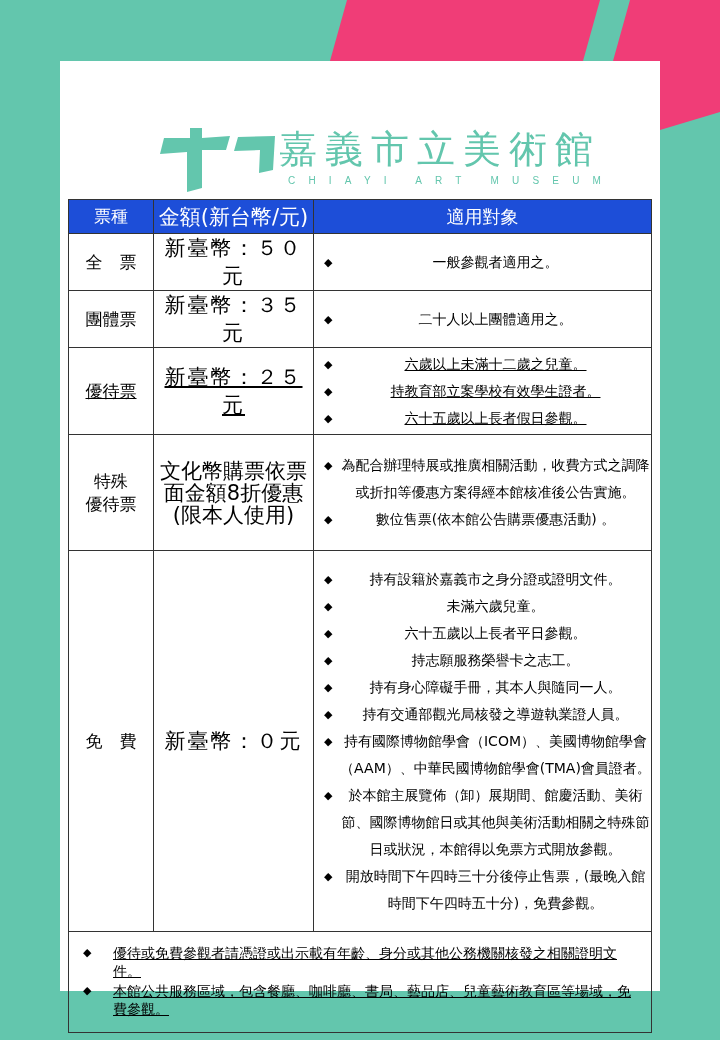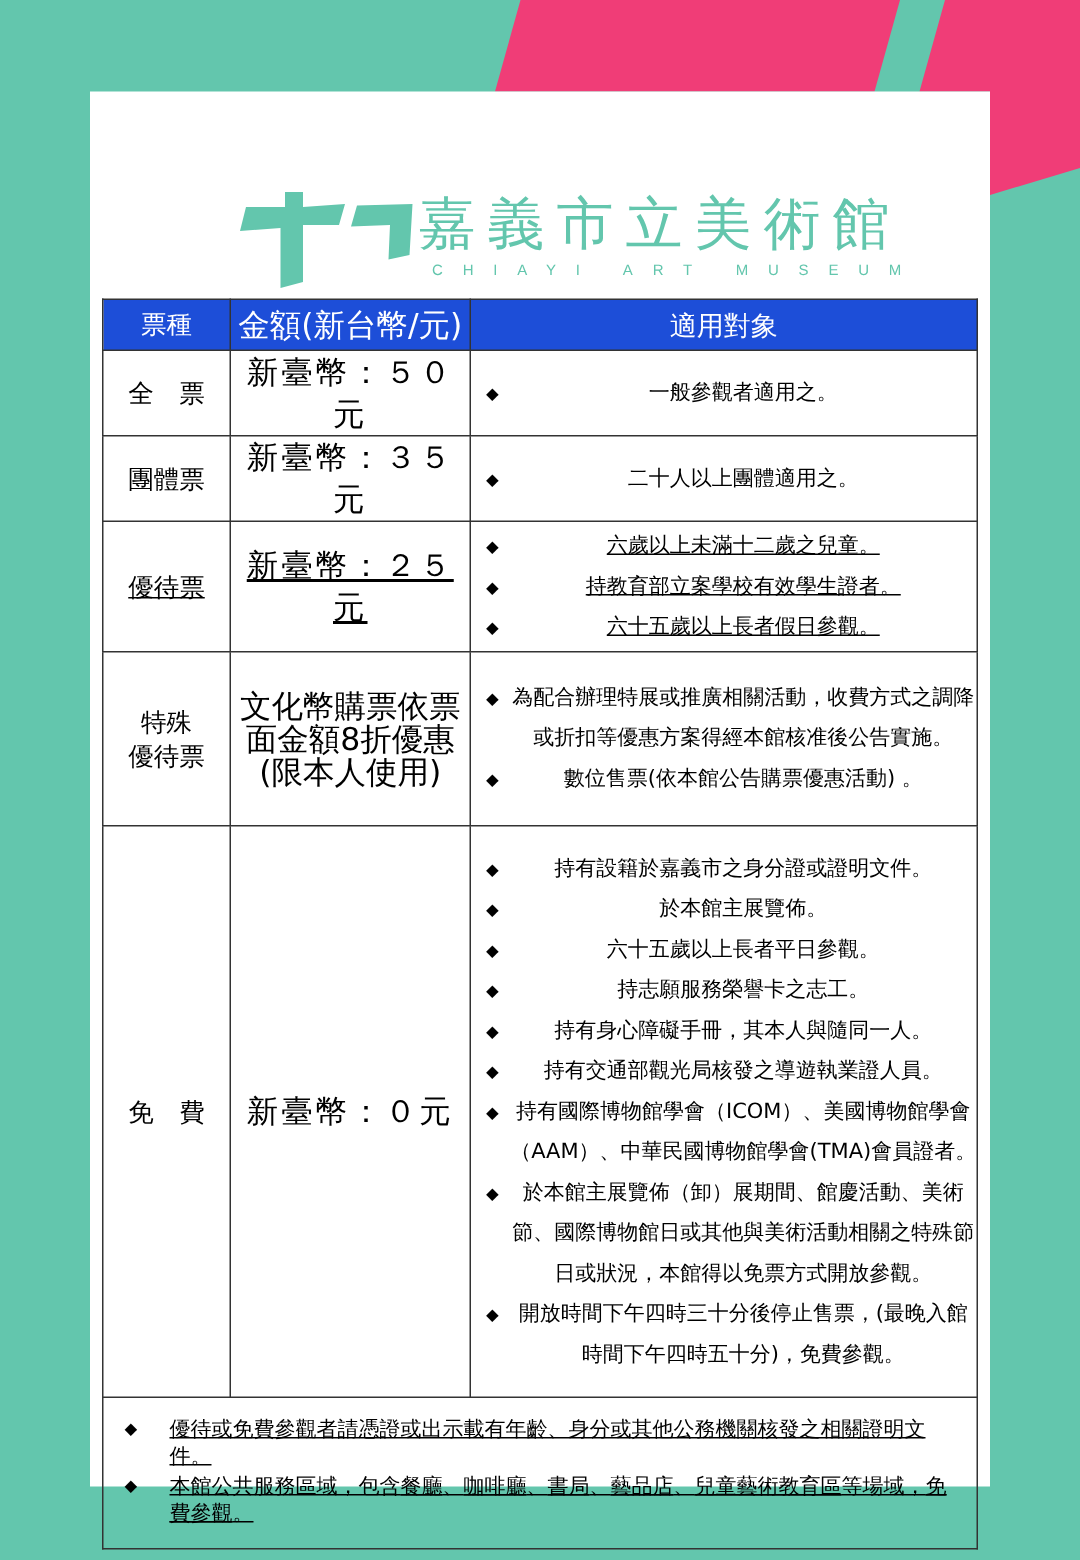--- a/index.html
+++ b/index.html
@@ -104,21 +104,21 @@
         <li>數位售票(依本館公告購票優惠活動) 。</li>
       </ul>
         </td>
     </tr>
     <tr class="row5">
       <td class="c1">免　費</td>
       <td class="c2 money">新臺幣：０元</td>
       <td class="c3">
           <ul>
         <li>持有設籍於嘉義市之身分證或證明文件。</li>
-        <li>於本館主展覽佈。</li>
+        <li>未滿六歲兒童。</li>
         <li>六十五歲以上長者平日參觀。</li>
         <li>持志願服務榮譽卡之志工。</li>
         <li>持有身心障礙手冊，其本人與隨同一人。</li>
         <li>持有交通部觀光局核發之導遊執業證人員。</li>
         <li>持有國際博物館學會（ICOM）、美國博物館學會（AAM）、中華民國博物館學會(TMA)會員證者。</li>
         <li>於本館主展覽佈（卸）展期間、館慶活動、美術節、國際博物館日或其他與美術活動相關之特殊節日或狀況，本館得以免票方式開放參觀。</li>
         <li>開放時間下午四時三十分後停止售票，(最晚入館時間下午四時五十分)，免費參觀。</li>
       </ul>
         </td>
     </tr>

